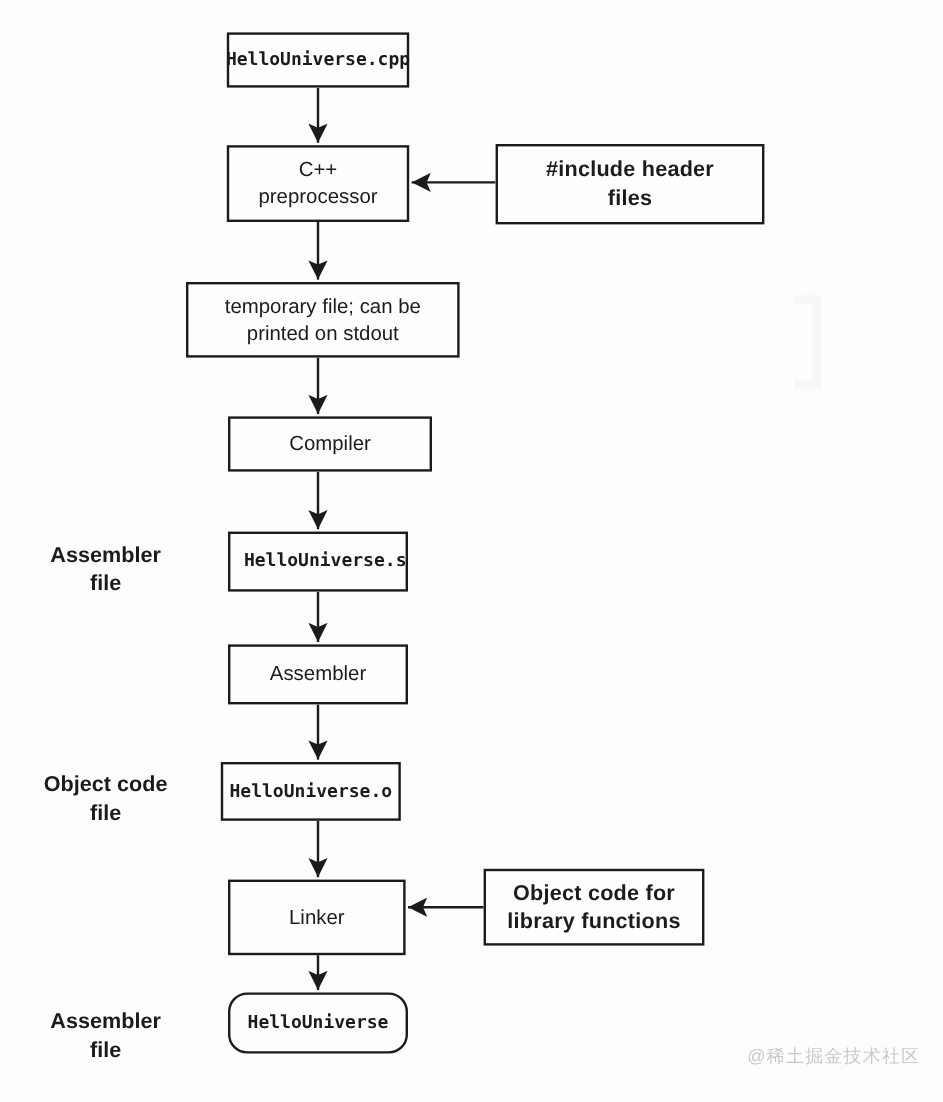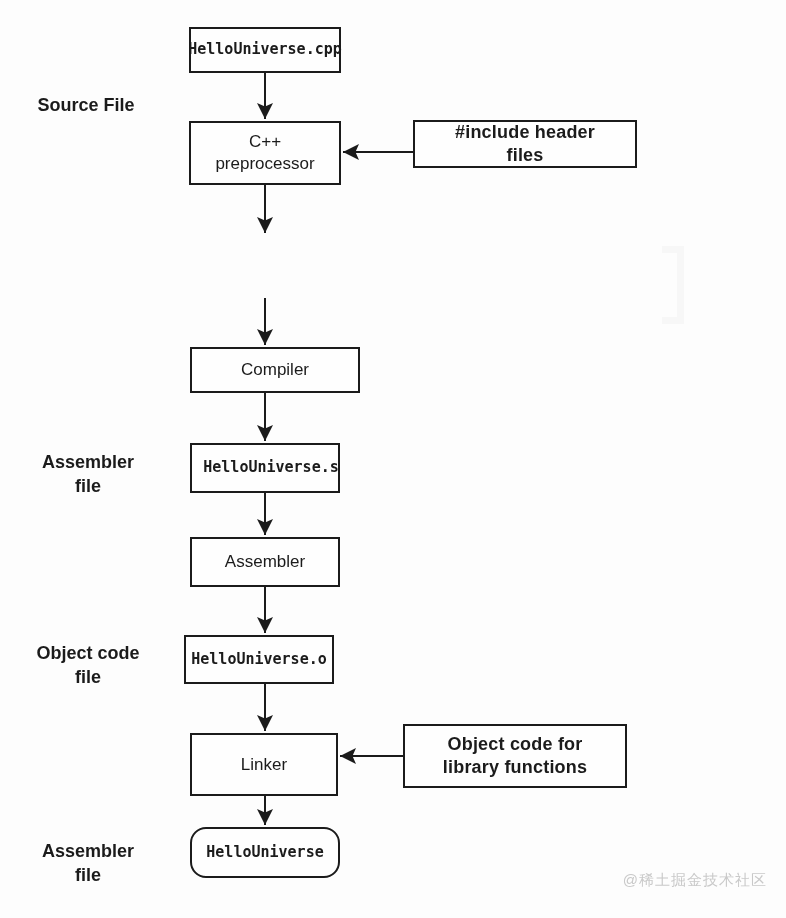--- a/index.html
+++ b/index.html
@@ -85,23 +85,20 @@
     <line x1="265" y1="493" x2="265" y2="535" stroke="#1b1b1b" stroke-width="2" marker-end="url(#ah)"></line>
     <line x1="265" y1="587" x2="265" y2="633" stroke="#1b1b1b" stroke-width="2" marker-end="url(#ah)"></line>
     <line x1="265" y1="684" x2="265" y2="731" stroke="#1b1b1b" stroke-width="2" marker-end="url(#ah)"></line>
     <line x1="265" y1="780" x2="265" y2="825" stroke="#1b1b1b" stroke-width="2" marker-end="url(#ah)"></line>
     <line x1="413" y1="152" x2="343" y2="152" stroke="#1b1b1b" stroke-width="2" marker-end="url(#ah)"></line>
     <line x1="403" y1="756" x2="340" y2="756" stroke="#1b1b1b" stroke-width="2" marker-end="url(#ah)"></line>
   </svg>
 
   <div class="faint-bracket"></div>
 
-  <div class="side-label" style="left:16px; top:93px; width:140px;">
-    <span>Source File</span>
-  </div>
   <div class="side-label" style="left:16px; top:450px; width:144px;">
     <span>Assembler</span>
     <span>file</span>
   </div>
   <div class="side-label" style="left:14px; top:641px; width:148px;">
     <span>Object code</span>
     <span>file</span>
   </div>
   <div class="side-label" style="left:14px; top:839px; width:148px;">
     <span>Assembler</span>
@@ -110,25 +107,29 @@
 
   <div class="box mono" style="left:189px; top:27px; width:152px; height:46px;">
     <span>HelloUniverse.cpp</span>
   </div>
 
   <div class="box sans" style="left:189px; top:121px; width:152px; height:64px;">
     <span>C++</span>
     <span>preprocessor</span>
   </div>
 
-  <div class="box sans-bold" style="left:413px; top:120px; width:224px; height:48px;">
+  <div class="box sans-bold" style="left:413px; top:120px; width:224px; height:67px;">
     <span>#include header</span>
     <span>files</span>
   </div>
 
+  <div class="box sans" style="left:155px; top:235px; width:228px; height:63px;">
+    <span>temporary file; can be</span>
+    <span>printed on stdout</span>
+  </div>
 
   <div class="box sans" style="left:190px; top:347px; width:170px; height:46px;">
     <span>Compiler</span>
   </div>
 
   <div class="box mono" style="left:190px; top:443px; width:150px; height:50px;padding-left:12px;">
     <span>HelloUniverse.s</span>
   </div>
 
   <div class="box sans" style="left:190px; top:537px; width:150px; height:50px;">
@@ -136,21 +137,21 @@
   </div>
 
   <div class="box mono" style="left:184px; top:635px; width:150px; height:49px;">
     <span>HelloUniverse.o</span>
   </div>
 
   <div class="box sans" style="left:190px; top:733px; width:148px; height:63px;">
     <span>Linker</span>
   </div>
 
-  <div class="box sans-bold" style="left:403px; top:724px; width:224px; height:64px;">
+  <div class="box sans-bold" style="left:403px; top:724px; width:184px; height:64px;">
     <span>Object code for</span>
     <span>library functions</span>
   </div>
 
   <div class="box mono" style="left:190px; top:827px; width:150px; height:51px;border-radius:16px;">
     <span>HelloUniverse</span>
   </div>
 
   <div class="watermark">@稀土掘金技术社区</div>
 

